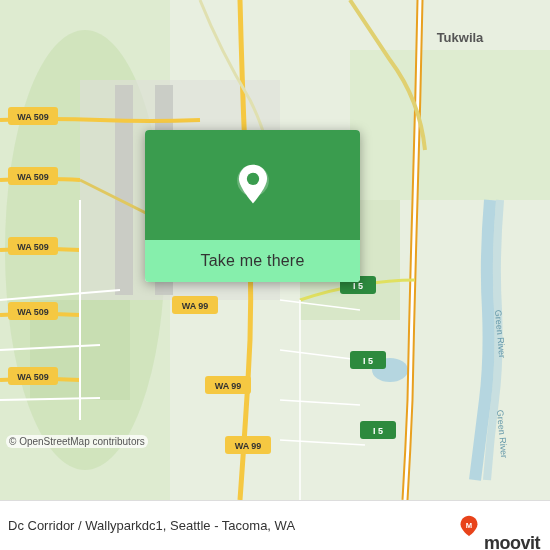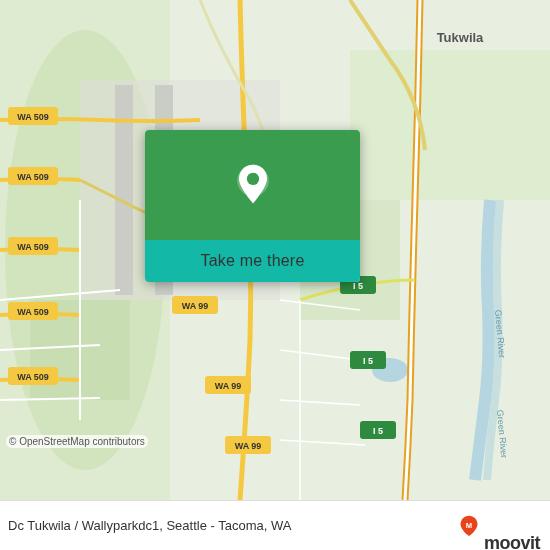--- a/index.html
+++ b/index.html
@@ -52,21 +52,21 @@
 
     #pin-icon {
       width: 44px;
       height: 44px;
     }
 
     #popup-button {
       display: block;
       width: 100%;
       padding: 12px 0;
-      background: #14b8a6;
+      background: #86efac;
       border: none;
       font-size: 16px;
       font-weight: 500;
       color: #333;
       text-align: center;
       cursor: pointer;
       letter-spacing: 0.2px;
     }
 
     
@@ -221,21 +221,21 @@
         <circle cx="22" cy="18" r="7" fill="#3a9c4e"></circle>
       </svg>
     </div>
     <button id="popup-button">Take me there</button>
   </div>
 
   <div id="osm-credit">© OpenStreetMap contributors</div>
 </div>
 
 <div id="bottom-bar">
-  <span id="location-text">Dc Tukwila / Wallyparkdc1, Seattle - Tacoma, WA</span>
+  <span id="location-text">Dc Corridor / Wallyparkdc1, Seattle - Tacoma, WA</span>
   <div id="moovit-logo">
 
     <svg id="moovit-pin" viewBox="0 0 22 26" xmlns="http://www.w3.org/2000/svg">
       <path d="M11 1 C5.5 1 1 5.5 1 11 C1 18 11 25 11 25 C11 25 21 18 21 11 C21 5.5 16.5 1 11 1 Z" fill="#e8431a"></path>
       <text x="11" y="15" text-anchor="middle" font-size="9" font-weight="bold" fill="white">M</text>
     </svg>
     <span id="moovit-word">moovit</span>
   </div>
 </div>
 

